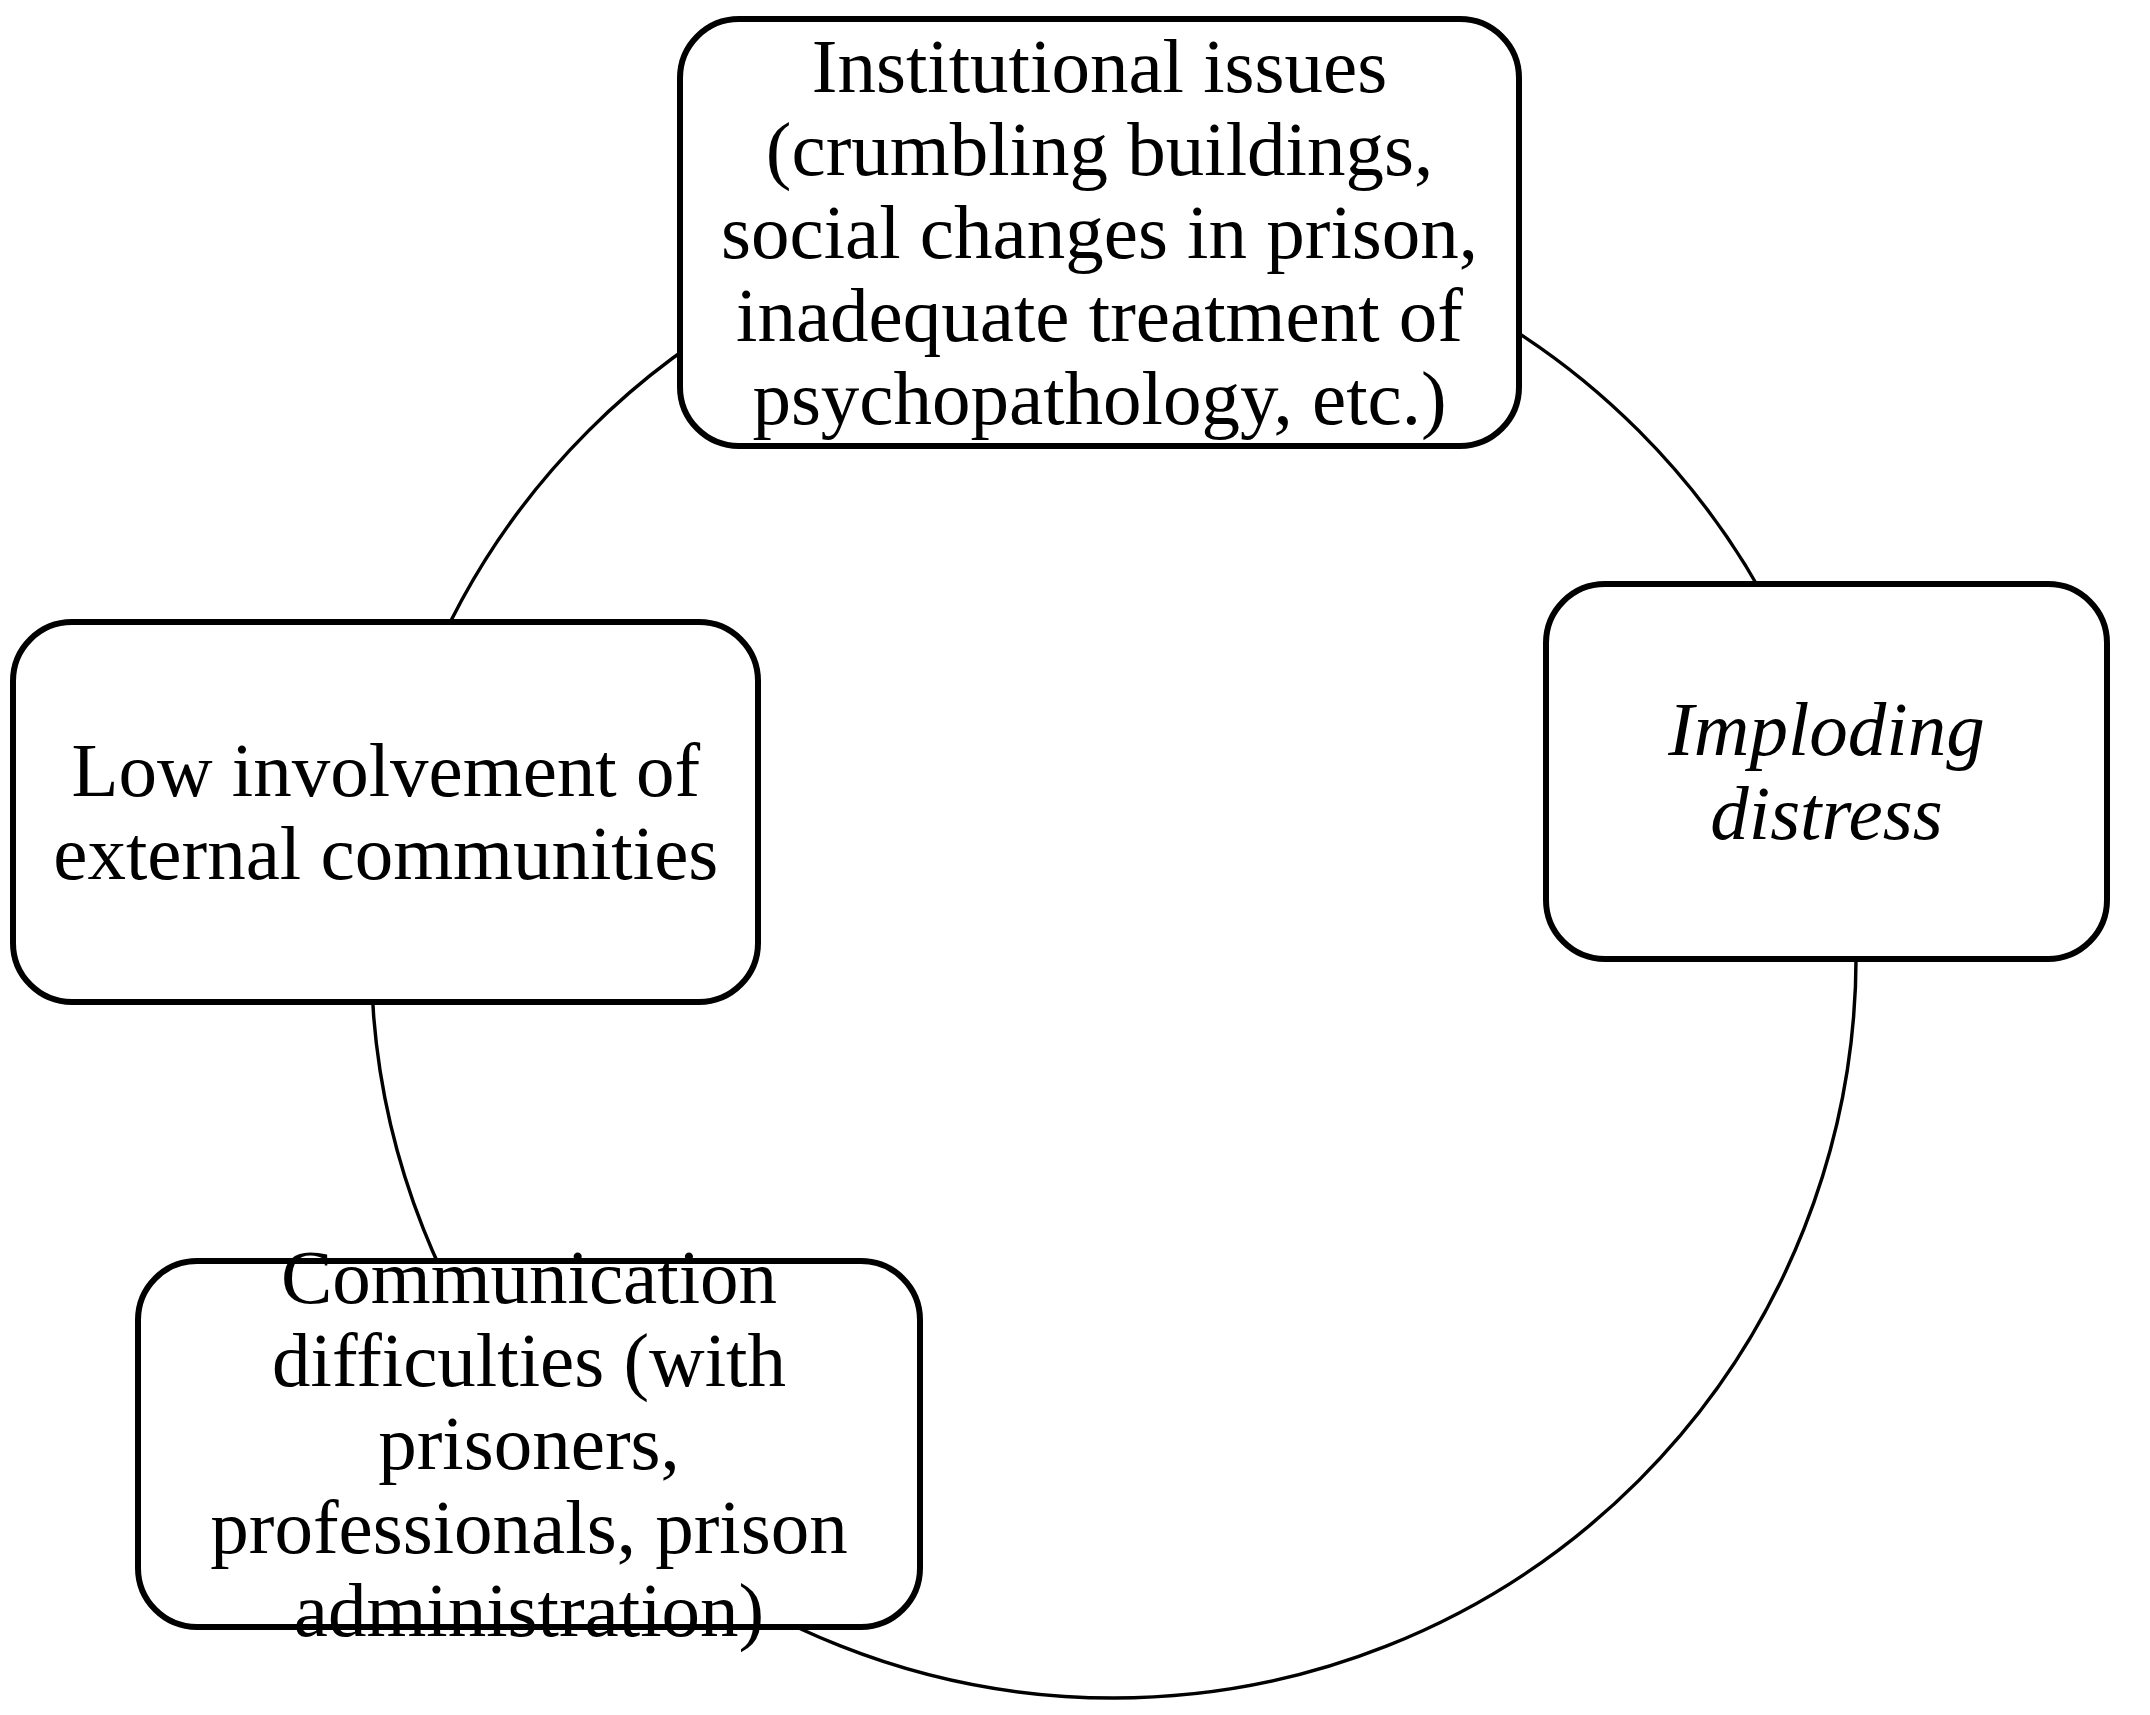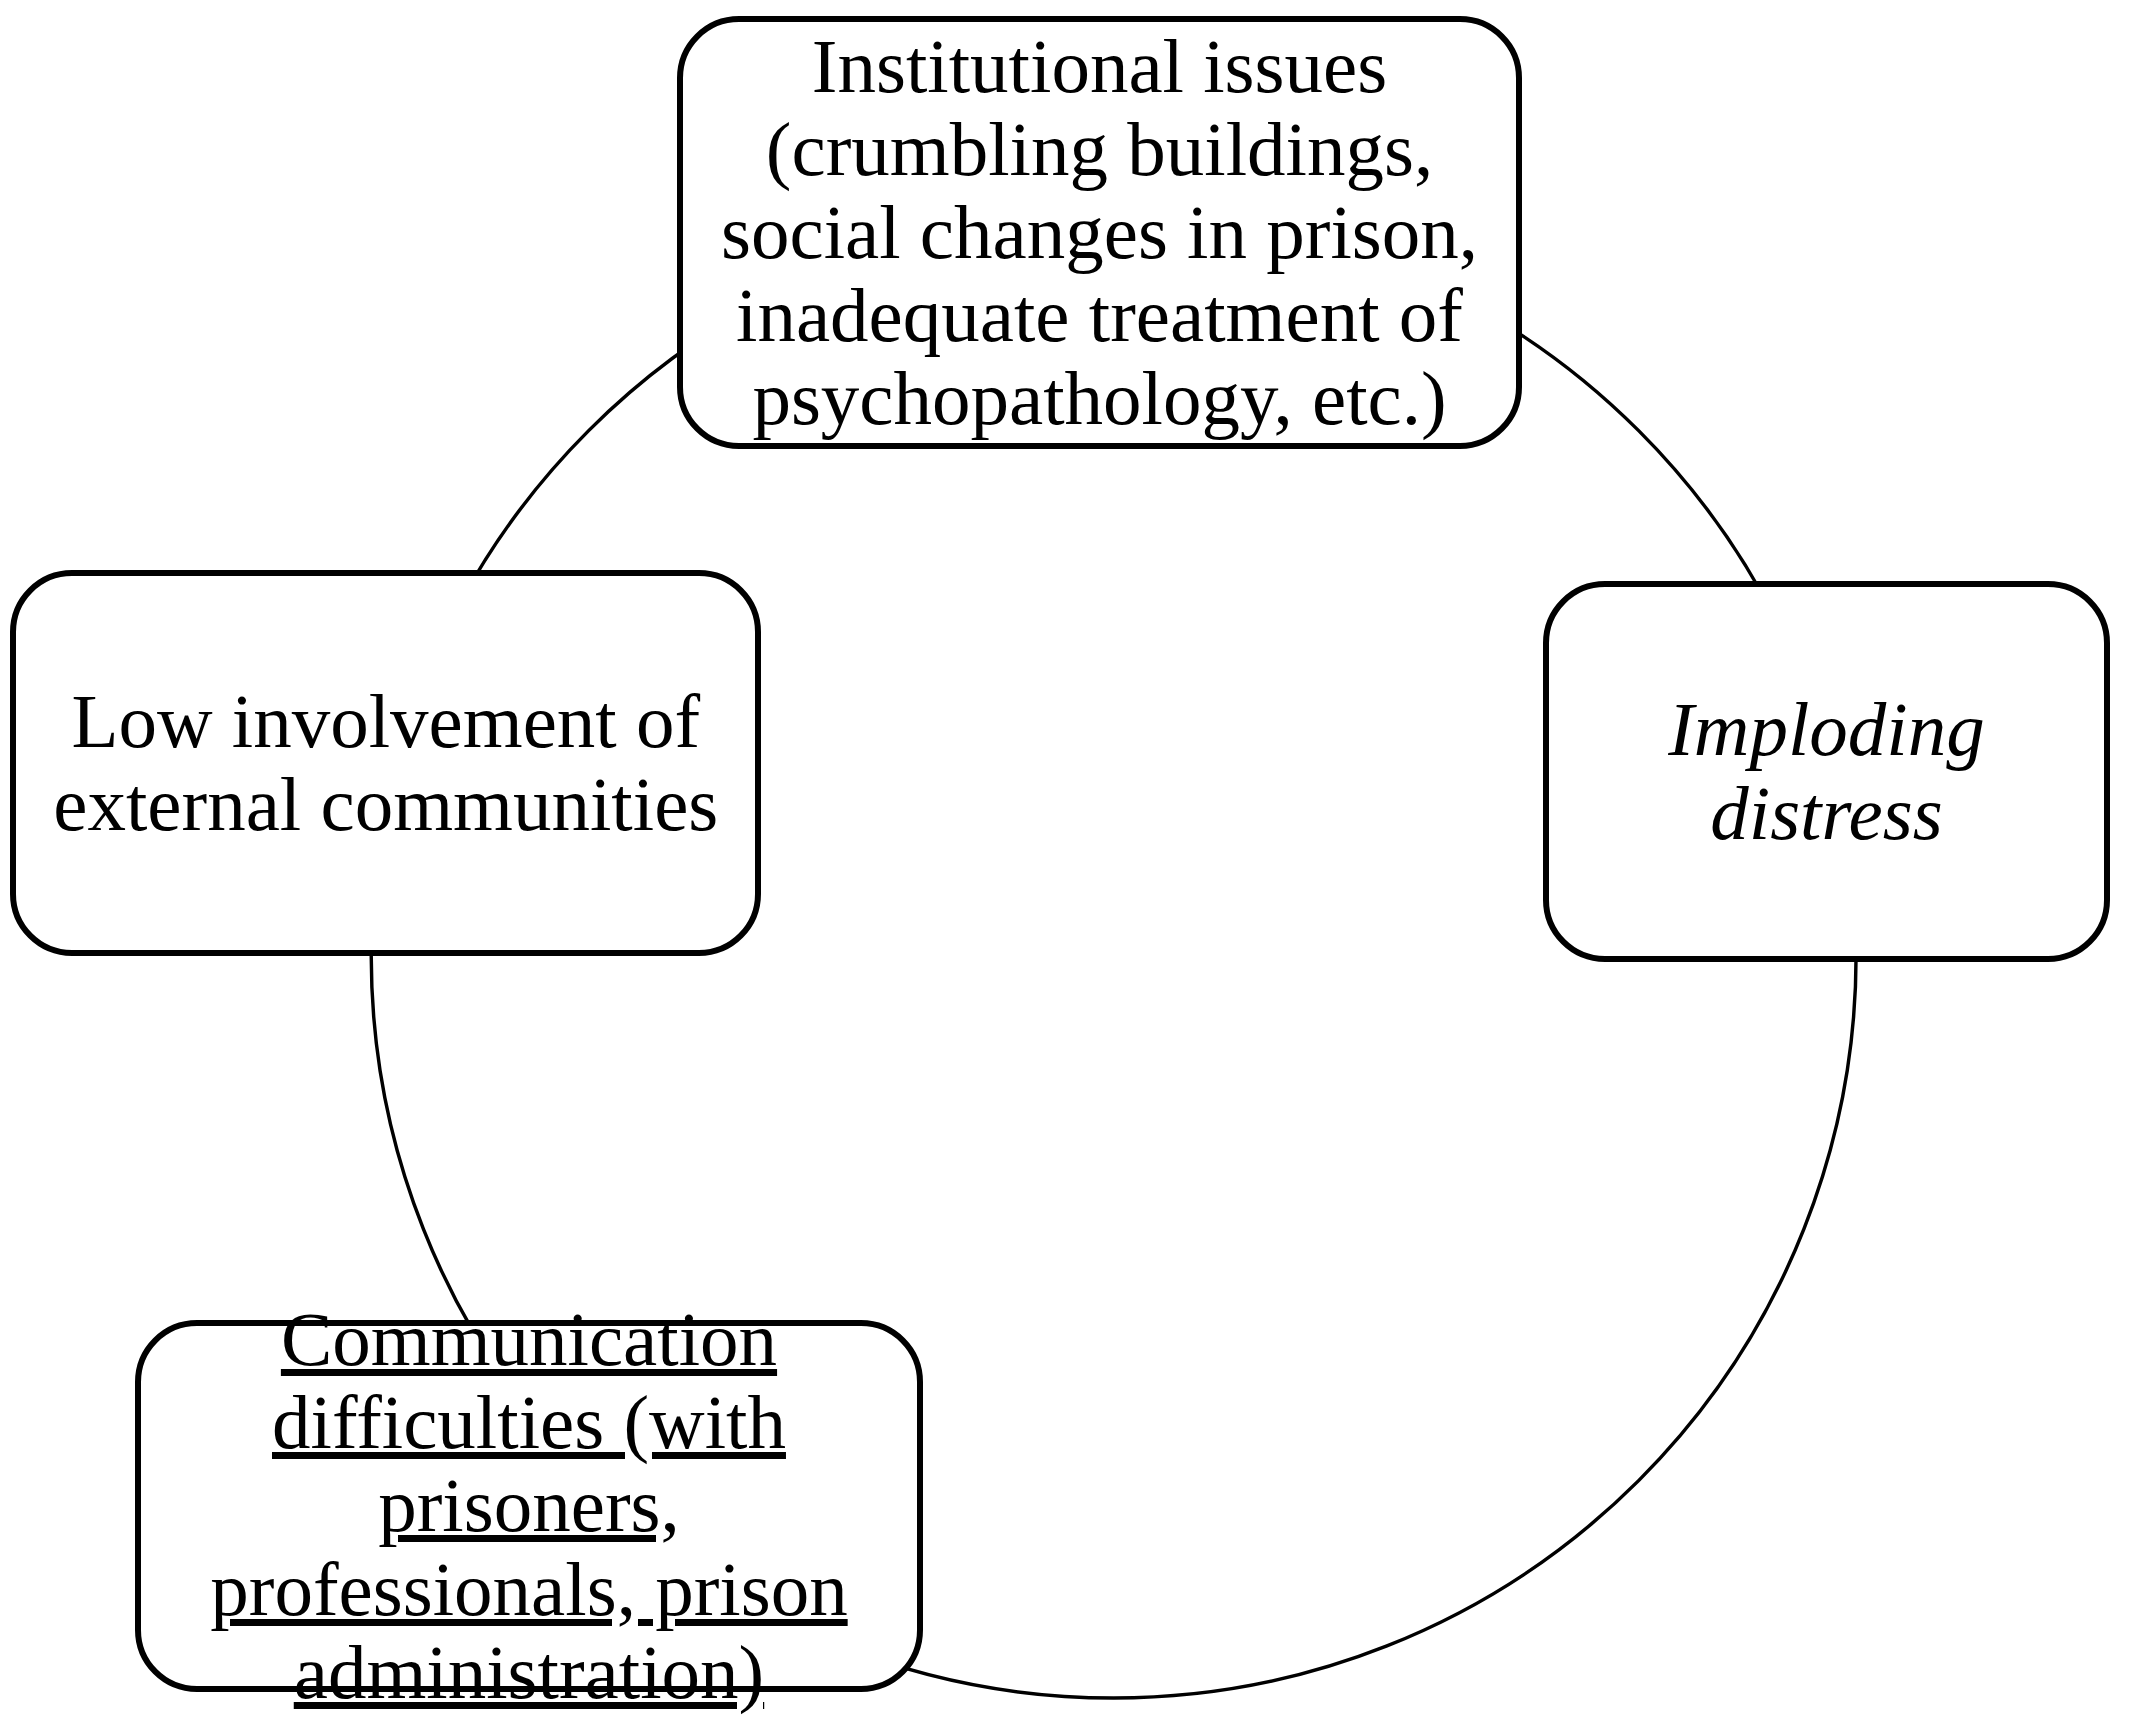--- a/index.html
+++ b/index.html
@@ -43,22 +43,22 @@
     overflow:visible;
   }
   .node .label{
     white-space:pre-line;
     font-size:77px;
     line-height:1.08;
     color:var(--text);
   }
   .node-top{          left:677px;  top:16px;    width:845px; height:433px; }
   .node-right{        left:1543px; top:581px;   width:567px;  height:381px;font-style:italic; }
-  .node-left{         left:10.3px;   top:570px;   width:751px; height:386px; }
-  .node-bottom-left{  left:135px;  top:1320px;  width:788px; height:372px;text-decoration:underline; }
+  .node-left{         left:10.3px;   top:619px;   width:751px; height:386px; }
+  .node-bottom-left{  left:135px;  top:1258px;  width:788px; height:372px; }
   .node-bottom-right{ left:1292px; top:1188px;  width:844px; height:458px; }
 </style>
 </head>
 <body>
 
 <div class="canvas">
 
   <svg class="circle-layer" viewBox="0 0 3129 2496" aria-hidden="true">
     <circle cx="1620" cy="1390" r="1080" fill="none" stroke="#000000" stroke-width="5"></circle>
   </svg>

